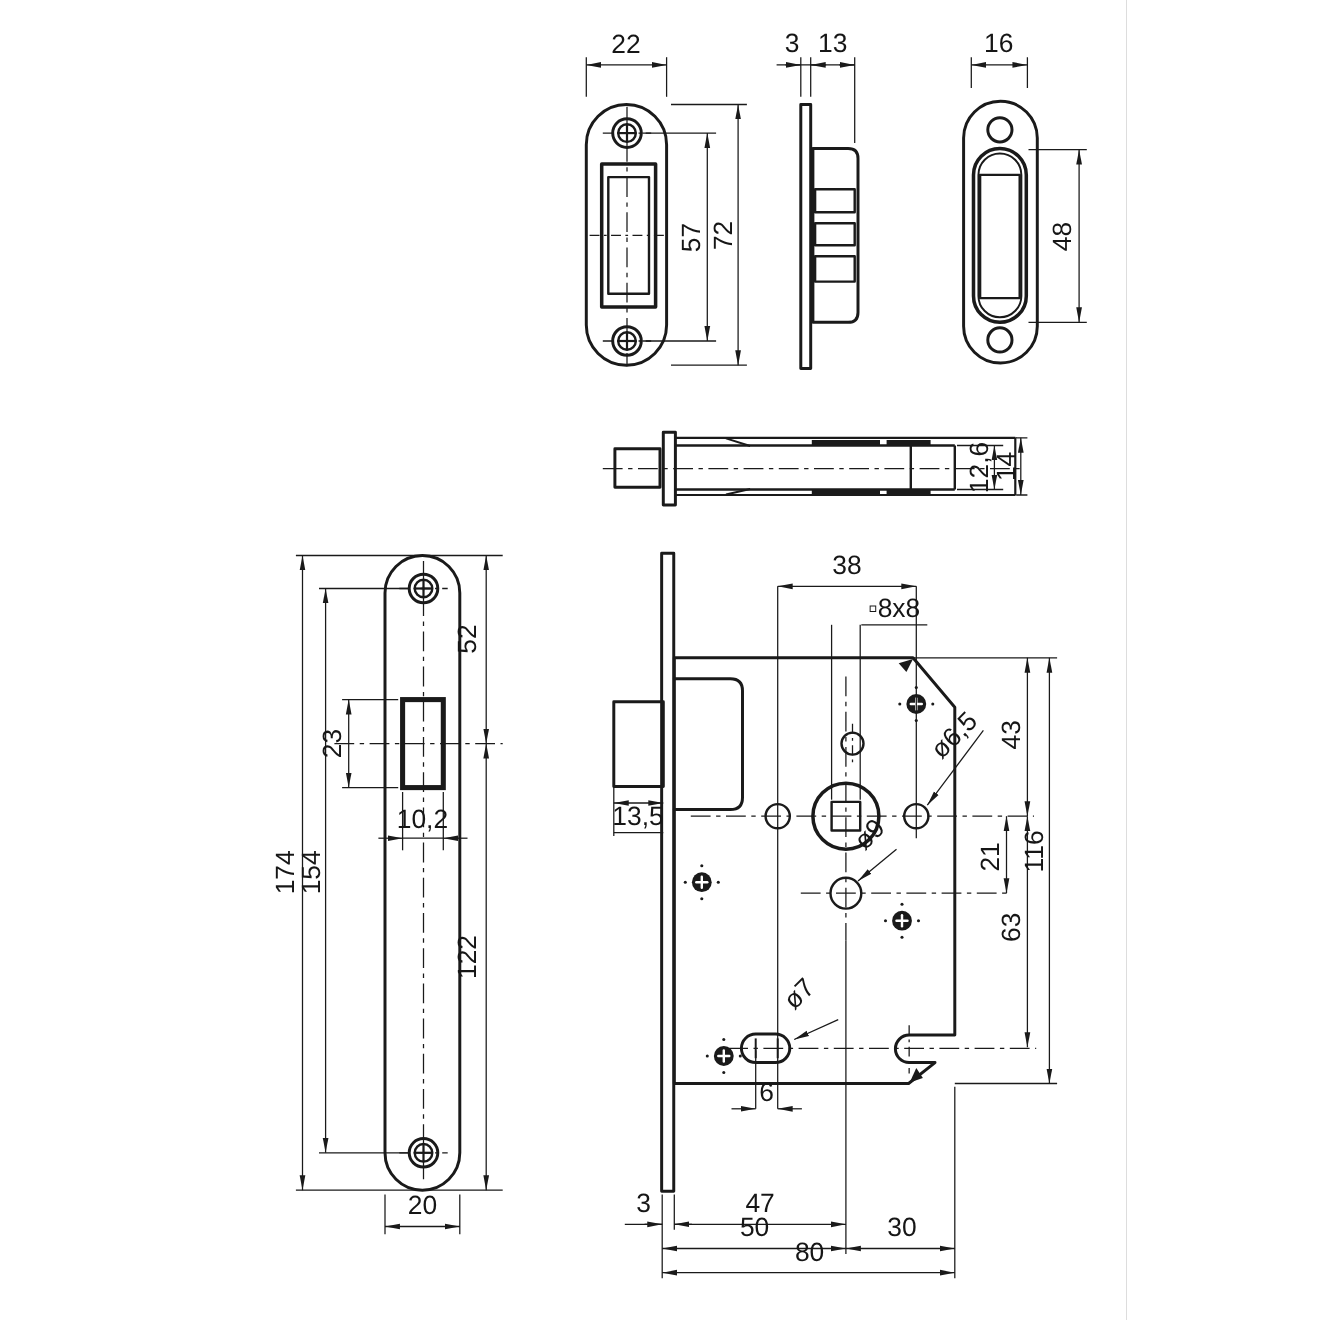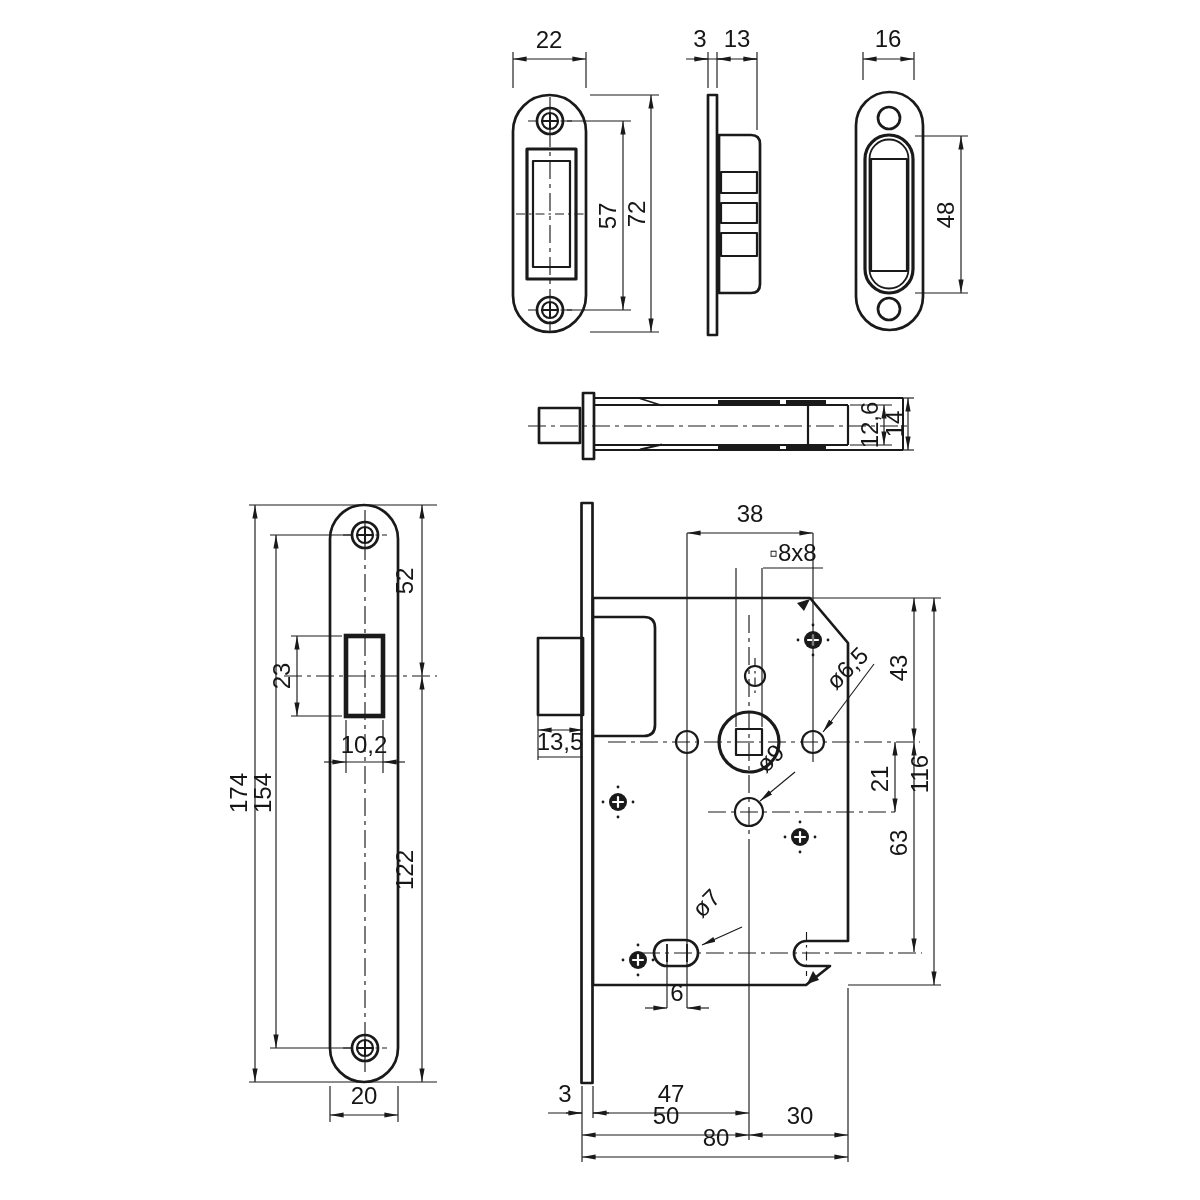--- a/index.html
+++ b/index.html
@@ -1,16 +1,16 @@
 <!DOCTYPE html>
 <html><head>
 <meta charset="utf-8">
 <style>
   html,body{margin:0;padding:0;background:#fff;}
-  #stage{position:relative;width:1004px;height:1200px;background:#737373;overflow:hidden;}
+  #stage{position:relative;width:1004px;height:1200px;background:#737373;overflow:hidden;margin-left:20px;}
   svg{position:absolute;left:0;top:0;}
   svg text{font-family:"Liberation Sans","DejaVu Sans",sans-serif;font-size:24px;fill:#161616;text-anchor:middle;}
   .o  {fill:none;stroke:#1a1a1a;stroke-width:2.7;stroke-linejoin:round;stroke-linecap:round;}
   .o2 {fill:none;stroke:#1a1a1a;stroke-width:2.2;stroke-linejoin:round;}
   .o3 {fill:none;stroke:#1a1a1a;stroke-width:3.2;stroke-linejoin:round;}
   .ob {fill:none;stroke:#1a1a1a;stroke-width:4.6;stroke-linejoin:miter;}
   .t  {fill:none;stroke:#1a1a1a;stroke-width:1.15;}
   .t2 {fill:none;stroke:#1a1a1a;stroke-width:1.8;}
   .x  {fill:none;stroke:#1a1a1a;stroke-width:2;}
   .cl {fill:none;stroke:#1a1a1a;stroke-width:1.15;stroke-dasharray:18 5 4 5;}

